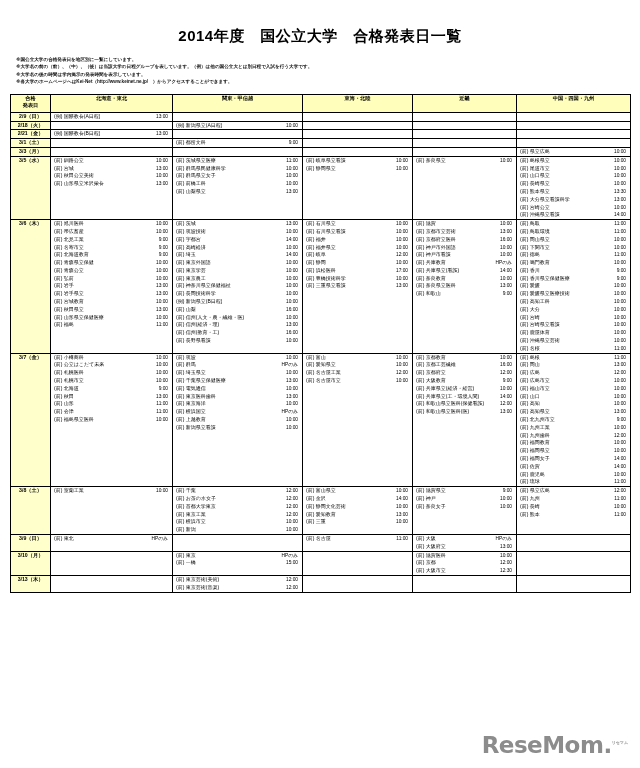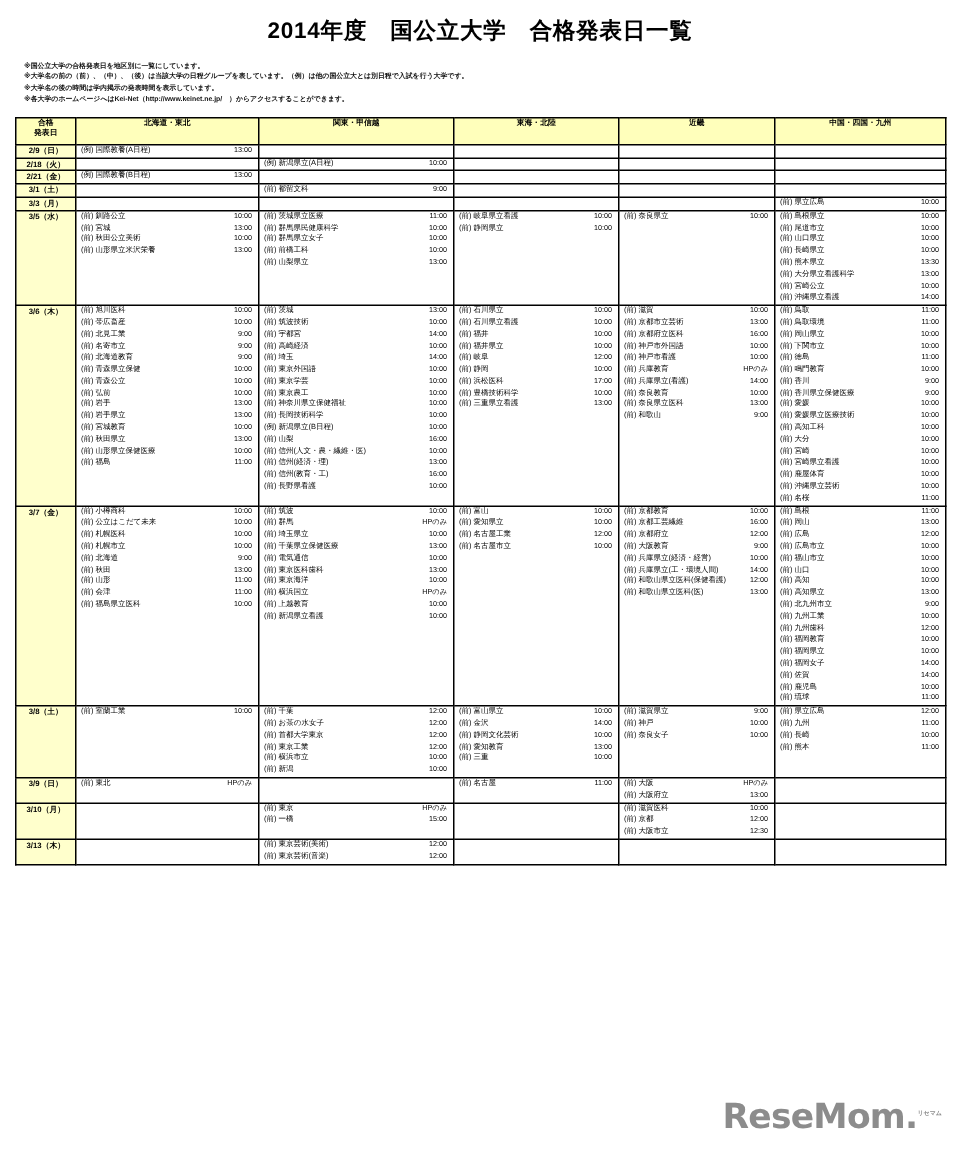--- a/index.html
+++ b/index.html
@@ -20,21 +20,21 @@
     height: 768px;
     position: relative;
     box-sizing: border-box;
     padding: 0 10px;
   }
   .title {
     text-align: center;
     font-size: 15px;
     font-weight: bold;
     letter-spacing: 0.5px;
-    padding-top: 11px;
+    padding-top: 27px;
     padding-bottom: 10px;
     color: #000;
   }
   .notes {
     margin: 0 0 8px 6px;
     font-size: 4.6px;
     line-height: 1.62;
     color: #111;
     font-weight: bold;
   }

